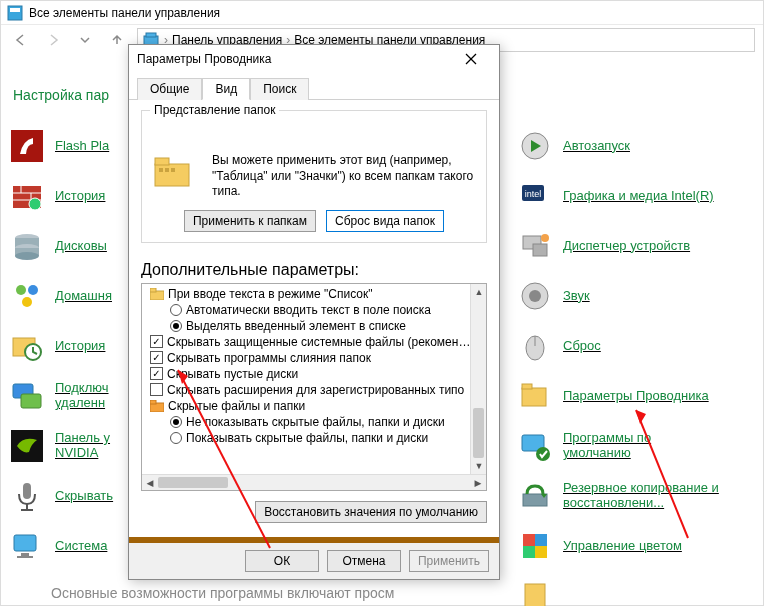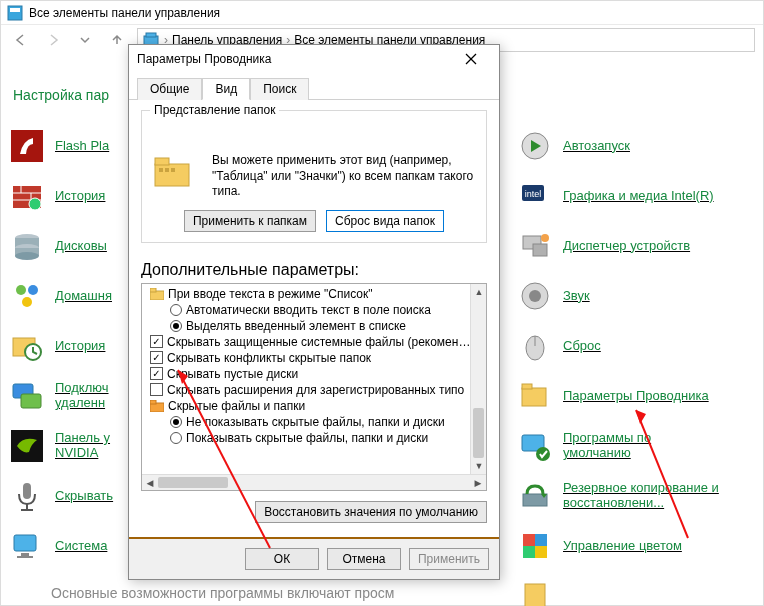--- a/index.html
+++ b/index.html
@@ -202,21 +202,21 @@
     display:flex;
   }
   .sbtn { width:16px;height:16px;display:flex;align-items:center;justify-content:center;font-size:9px;color:#555; }
   .sb-thumb-v { flex:0 0 50px; background:#c9c9c9; margin:0 2px; border-radius:2px;}
   .sb-thumb-h { width:70px; background:#c9c9c9; margin:2px 0; border-radius:2px;}
   .sb-spacer { flex:1; }
 
   .restore-row { display:flex; justify-content:flex-end; margin-top:10px; }
   .dlg-footer {
     height: 42px;
-    border-top: 2px solid #a16207;
+    border-top: 6px solid #a16207;
     background:#f0f0f0;
     display:flex; align-items:center; justify-content:flex-end;
     gap: 8px; padding: 0 10px;
   }
   .dlg-footer .winbtn { min-width: 74px; }
 
   
   .arrow {
     position:absolute;
     pointer-events:none;
@@ -527,21 +527,21 @@
         <div class="tv-row" style="padding-left:26px">
           <span class="tv-radio on"></span>
           <span>Выделять введенный элемент в списке</span>
         </div>
         <div class="tv-row" style="padding-left:6px">
           <span class="tv-check checked"></span>
           <span>Скрывать защищенные системные файлы (рекомен…</span>
         </div>
         <div class="tv-row" style="padding-left:6px">
           <span class="tv-check checked"></span>
-          <span>Скрывать конфликты скрытые папок</span>
+          <span>Скрывать программы слияния папок</span>
         </div>
         <div class="tv-row" style="padding-left:6px">
           <span class="tv-check checked"></span>
           <span>Скрывать пустые диски</span>
         </div>
         <div class="tv-row" style="padding-left:6px">
           <span class="tv-check"></span>
           <span>Скрывать расширения для зарегистрированных типо</span>
         </div>
         <div class="tv-row" style="padding-left:6px">

